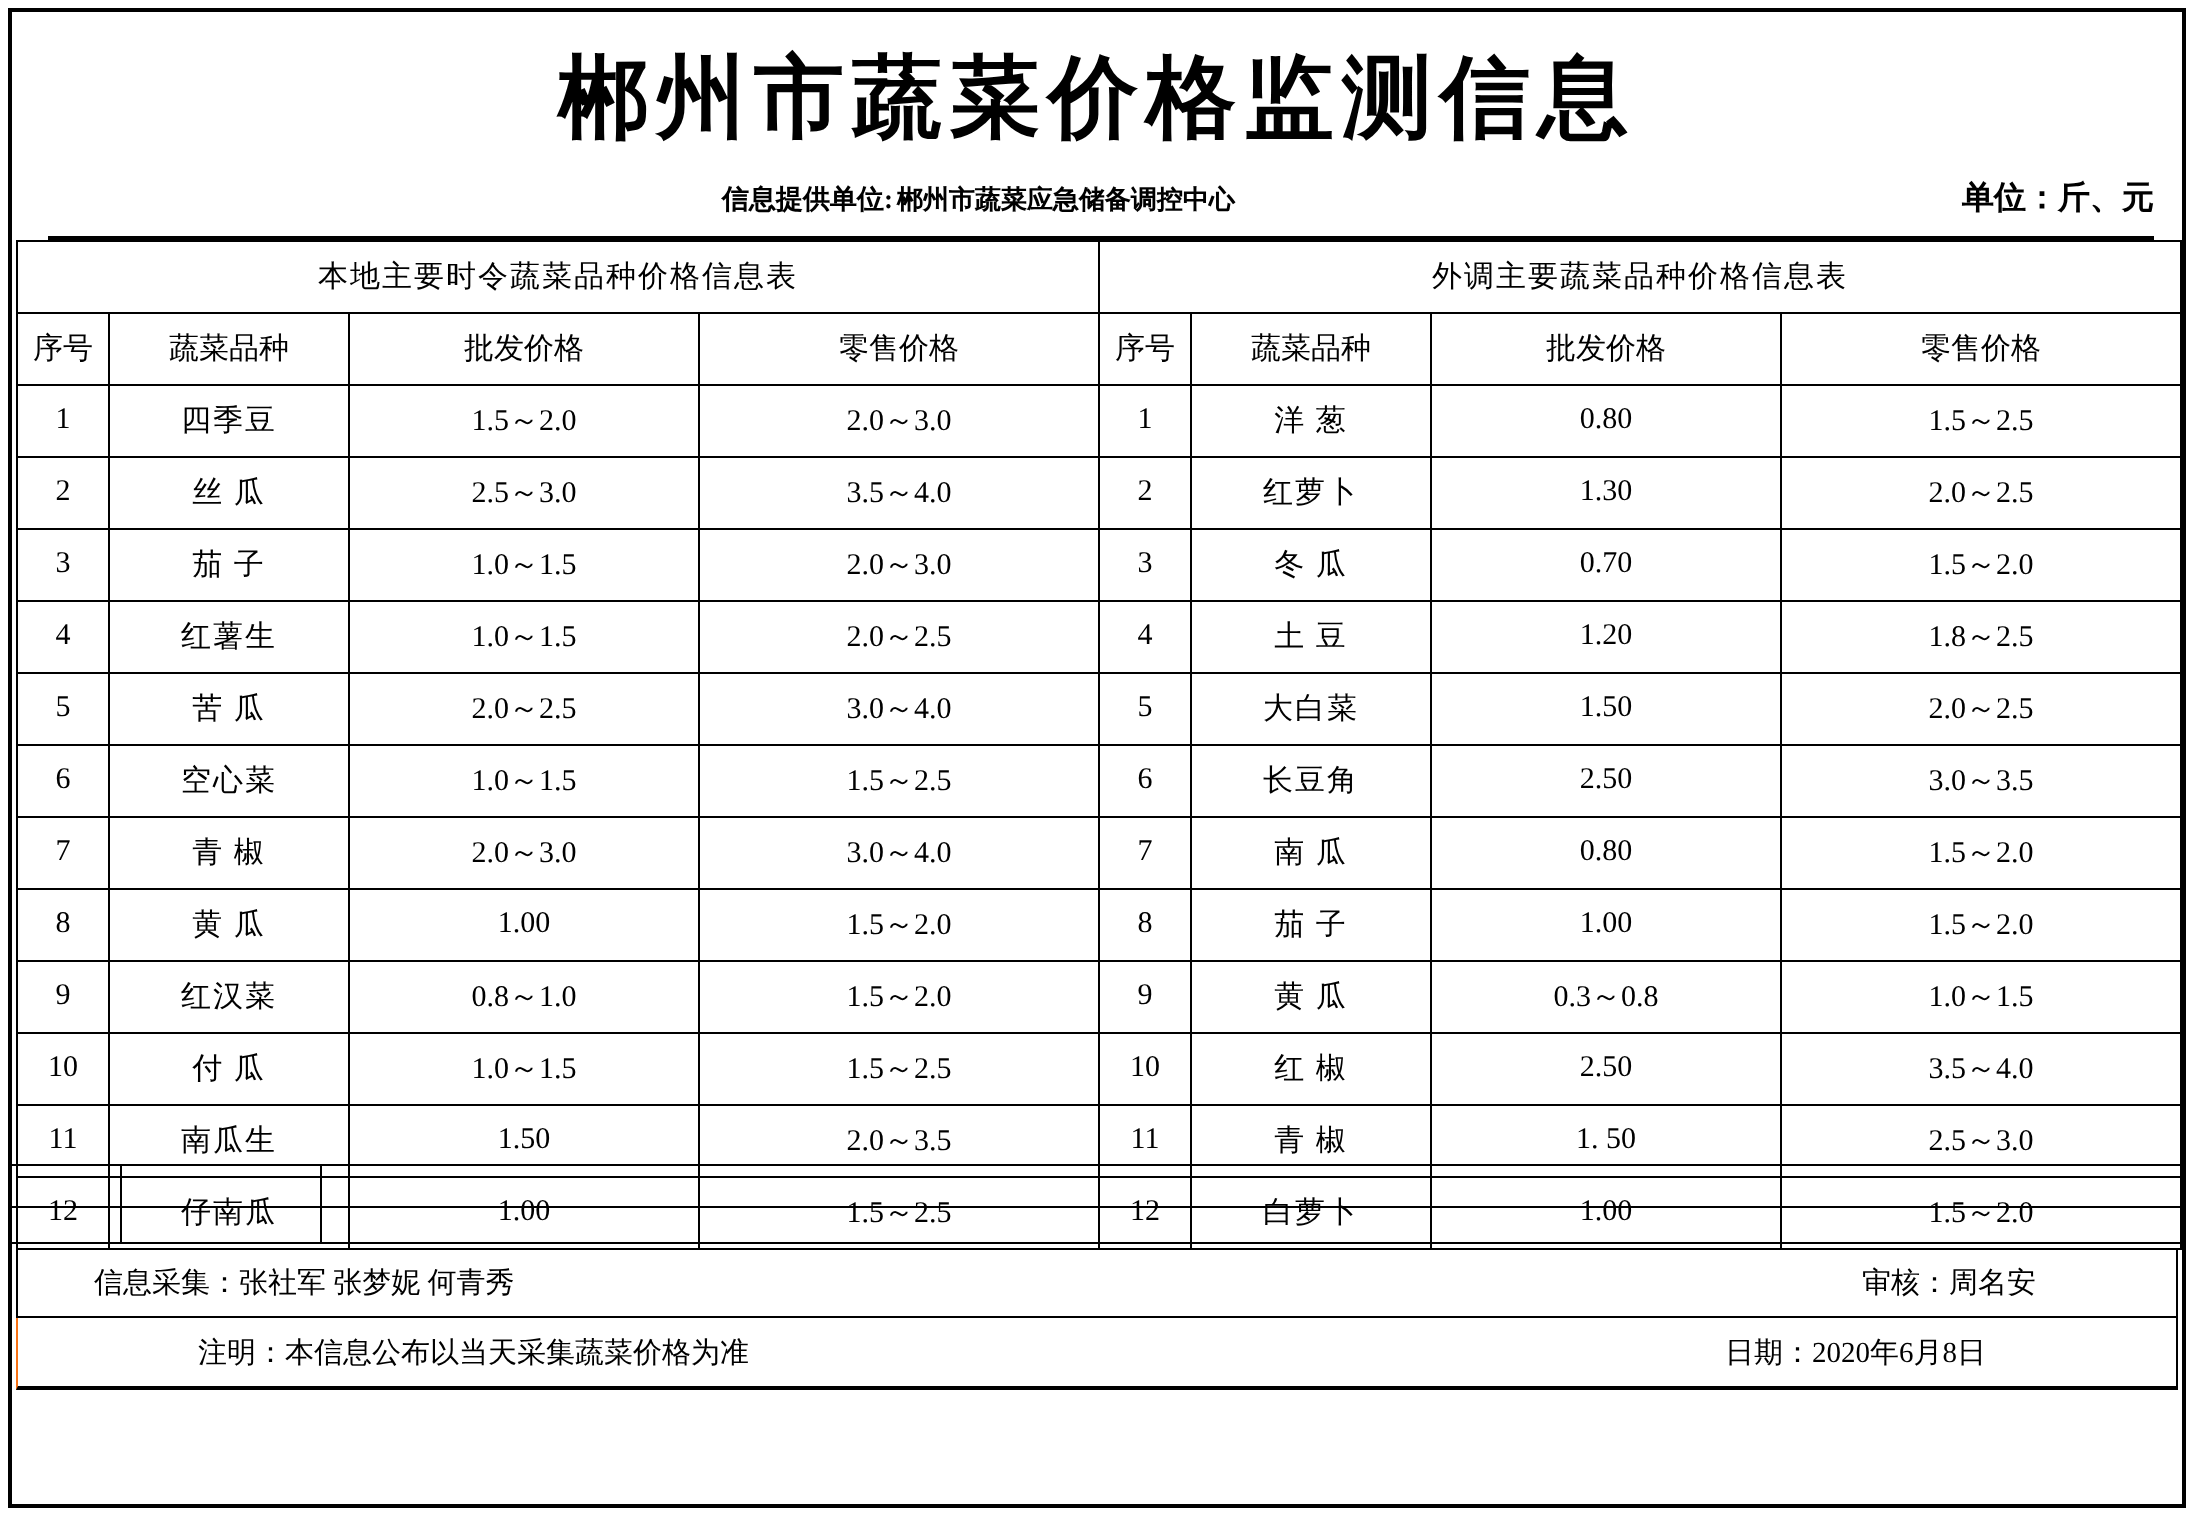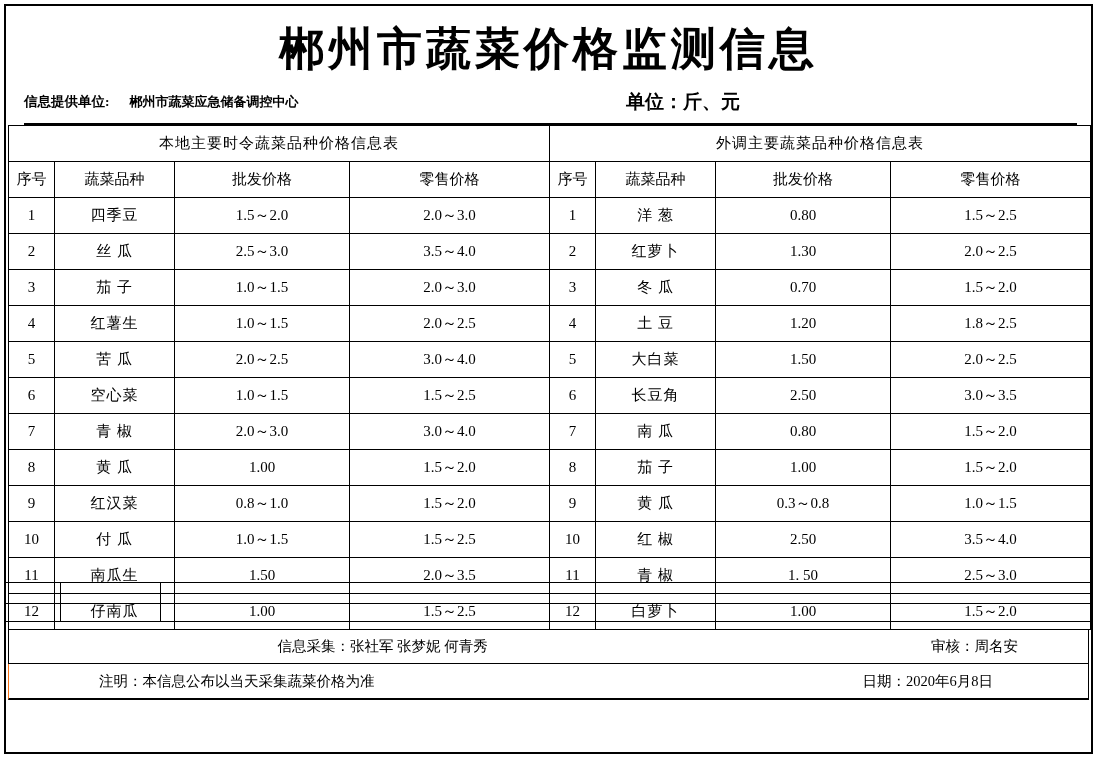--- a/index.html
+++ b/index.html
@@ -52,26 +52,27 @@
 
   .meta-row {
     display: flex;
     align-items: center;
     font-size: 13.5px;
     font-weight: bold;
     padding: 6px 0 8px 0;
     border-bottom: 2px solid #000;
     margin-left: 16px;
     margin-right: 12px;
+    justify-content: flex-end;
   }
   .meta-left { width: 44%; display: flex; }
   .meta-label { white-space: nowrap; }
-  .meta-value { margin-left: 20px; white-space: nowrap; font-size: 13px;}
+  .meta-value { margin-left: 2px; white-space: nowrap; font-size: 13px;}
   .meta-mid { width: 32%; text-align: left; font-size: 12.5px; padding-left: 30px;}
-  .meta-right { width: 24%; text-align: right; font-size: 19px; font-family: Liberation Serif, serif; }
+  .meta-right { width: 24%; text-align: right; font-size: 16px; font-family: Liberation Serif, serif; }
 
   table.grid {
     border-collapse: collapse;
     table-layout: fixed;
     width: 1081px;
     margin: 0;
   }
   table.grid td, table.grid th {
     border: 1px solid #000;
     text-align: center;
@@ -107,21 +108,21 @@
     display: flex;
     align-items: center;
     font-size: 14.5px;
     height: 34px;
     border-left: 1px solid #000;
     border-right: 1px solid #000;
     border-bottom: 1px solid #000;
     box-sizing: border-box;
     width: 1081px;
   }
-  .footer-row .fl { padding-left: 38px; flex: 1; text-align: center; }
+  .footer-row .fl { padding-left: 38px; flex: 1; text-align: left; }
   .footer-row .fr { padding-right: 70px; text-align: right; width: 300px; }
   .footer-row2 {
     display: flex;
     align-items: center;
     font-size: 14.5px;
     height: 36px;
     border-left: 1px solid #f97316;
     border-right: 1px solid #000;
     border-bottom: 2px solid #000;
     box-sizing: border-box;

